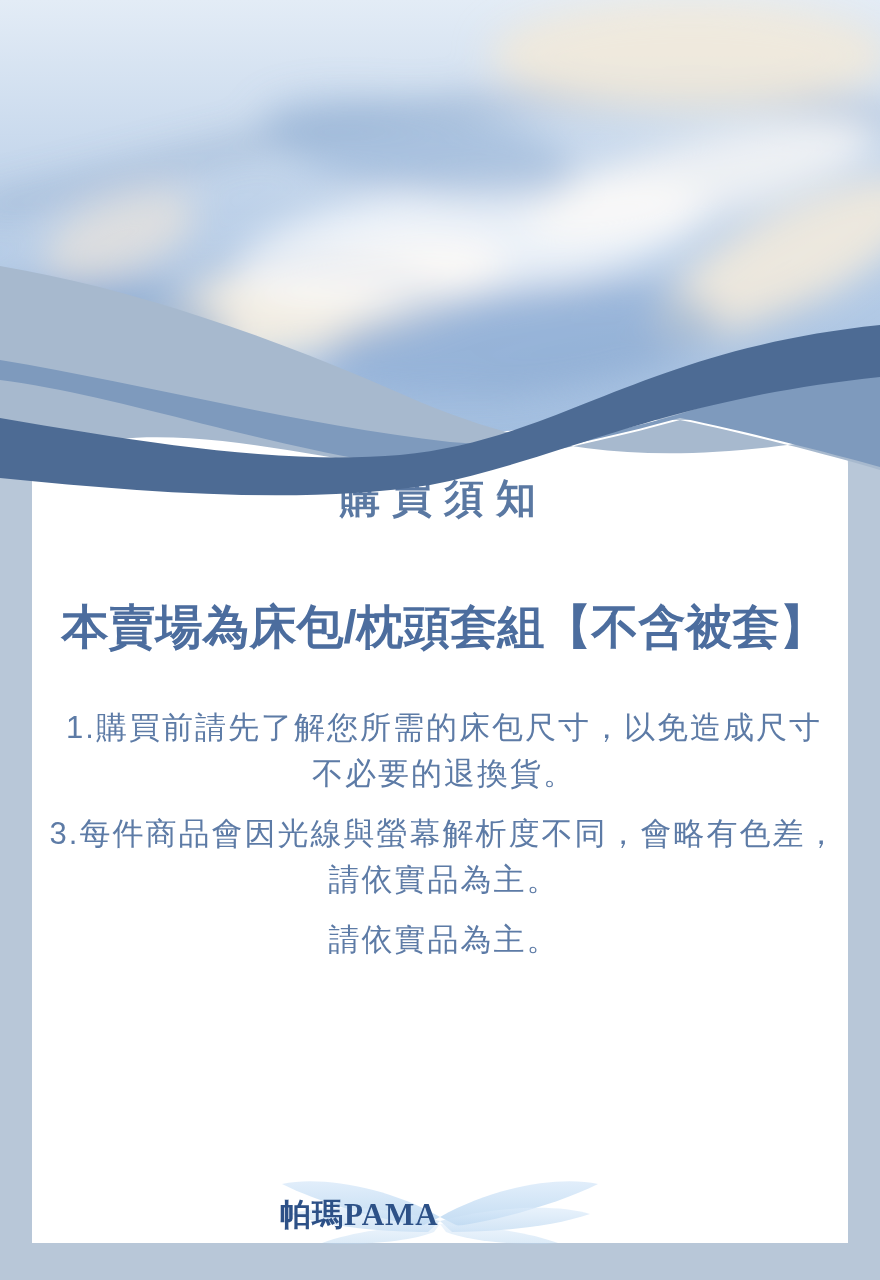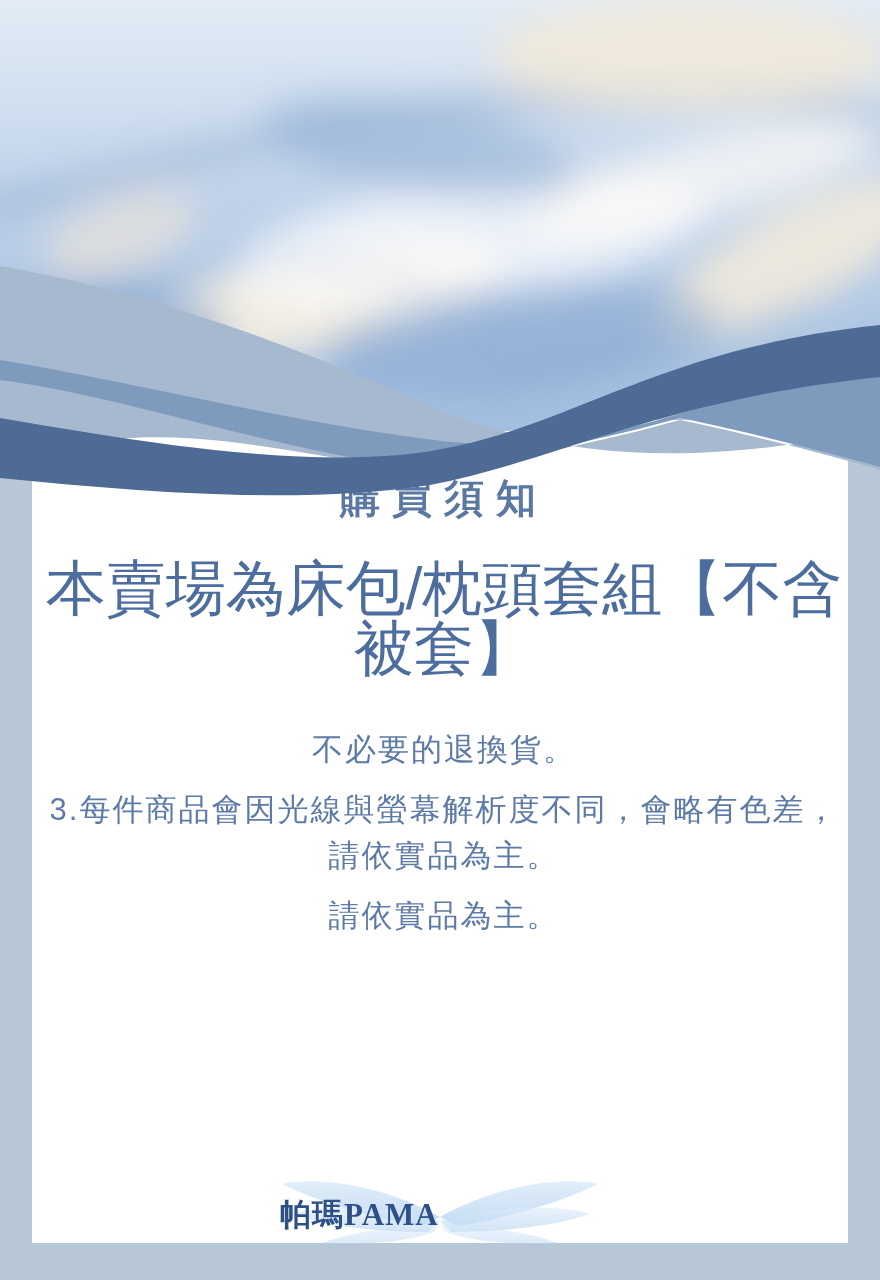--- a/index.html
+++ b/index.html
@@ -21,22 +21,22 @@
   }
   .card-inner{
     position:relative;width:100%;height:100%;text-align:center;
     box-sizing:border-box;padding-top:56px;padding-left:8px;
   }
   .notice-title{
     font-size:40px;font-weight:bold;line-height:44px;
     letter-spacing:12px;color:#5a78a2;
   }
   .notice-subtitle{
-    margin-top:39px;
-    font-size:60px;font-weight:normal;line-height:60px;
+    margin-top:77px;
+    font-size:47px;font-weight:bold;line-height:60px;
     color:#4c6d9e;letter-spacing:0px;
   }
   .notice-list{margin-top:48px;}
   .notice-item{
     font-size:31px;font-weight:500;line-height:46px;
     letter-spacing:2px;color:#5d7ba6;
     margin-bottom:14px;
   }
   .brand-logo{
     position:absolute;left:50%;top:752px;transform:translateX(-50%);
@@ -100,20 +100,21 @@
 
   <div class="card">
     <div class="card-inner">
 
       <div class="notice-title">購買須知</div>
 
       <div class="notice-subtitle">本賣場為床包/枕頭套組【不含被套】</div>
 
       <div class="notice-list">
         <div class="notice-item">
+          <div>1.購買前請先了解您所需的床包尺寸，以免造成尺寸</div>
           <div>不必要的退換貨。</div>
         </div>
         <div class="notice-item">
           <div>3.每件商品會因光線與螢幕解析度不同，會略有色差，</div>
           <div>請依實品為主。</div>
         </div>
         <div class="notice-item">
           <div>請依實品為主。</div>
         </div>
       </div>

